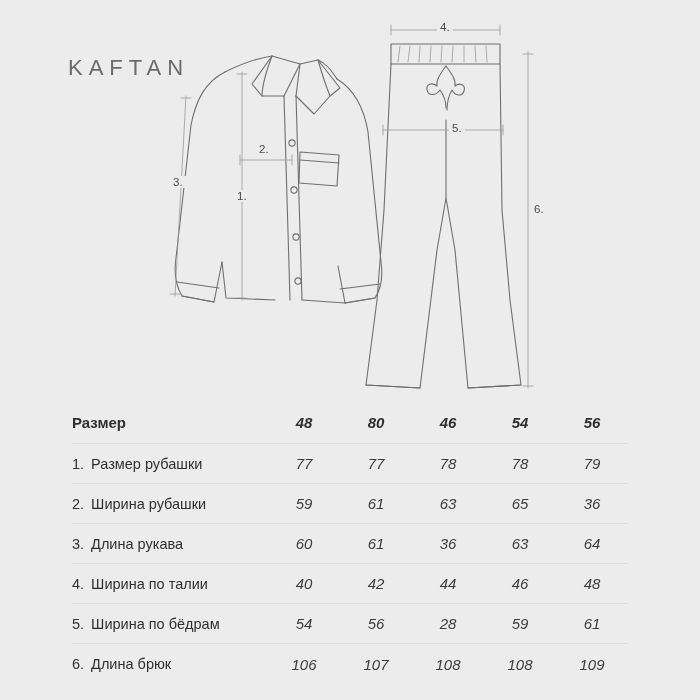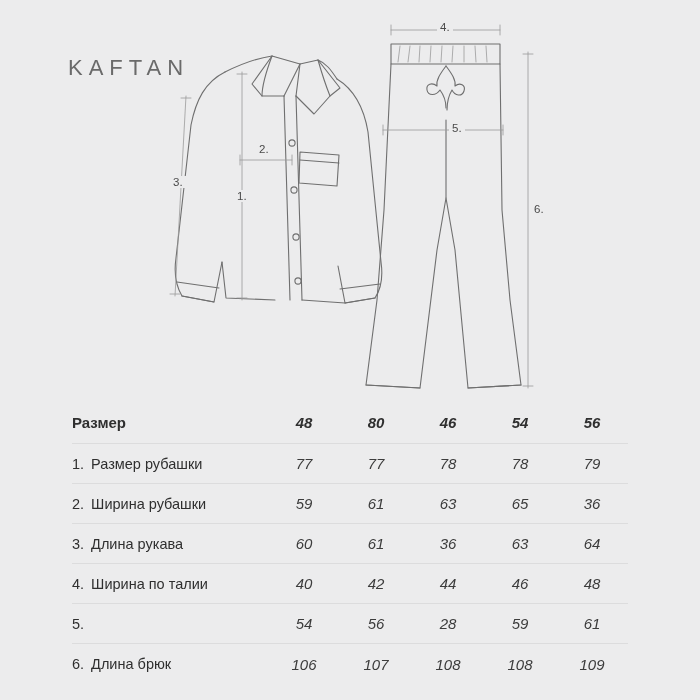--- a/index.html
+++ b/index.html
@@ -245,20 +245,21 @@
       <div class="c-val">40</div>
       <div class="c-val">42</div>
       <div class="c-val">44</div>
       <div class="c-val">46</div>
       <div class="c-val">48</div>
     </div>
 
     <div class="trow">
       <div class="c-label">
         <span class="num">5.</span>
+        <span>Ширина по бёдрам</span>
       </div>
       <div class="c-val">54</div>
       <div class="c-val">56</div>
       <div class="c-val">28</div>
       <div class="c-val">59</div>
       <div class="c-val">61</div>
     </div>
 
     <div class="trow">
       <div class="c-label">

